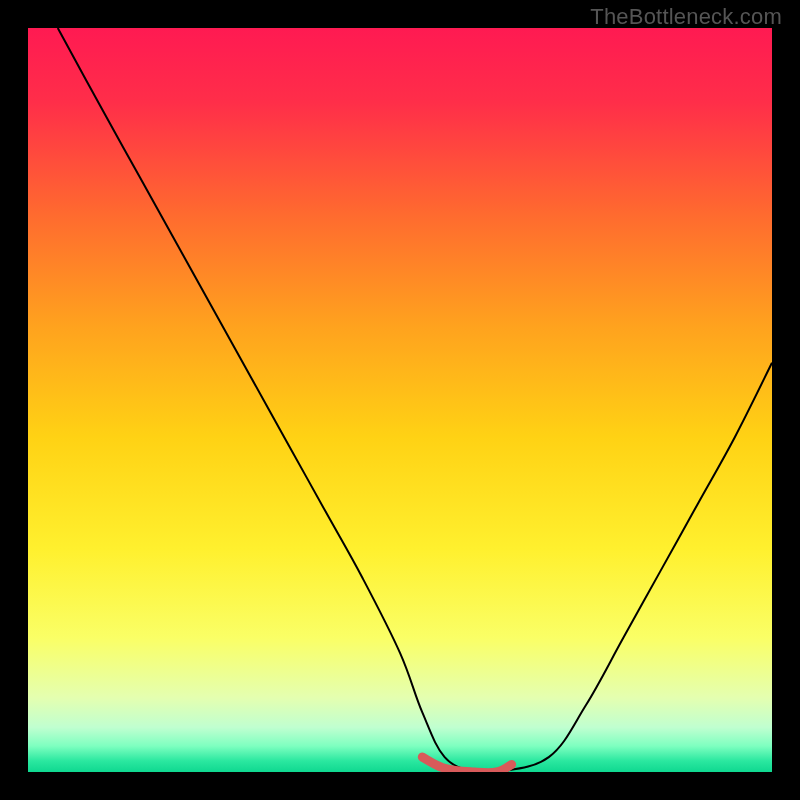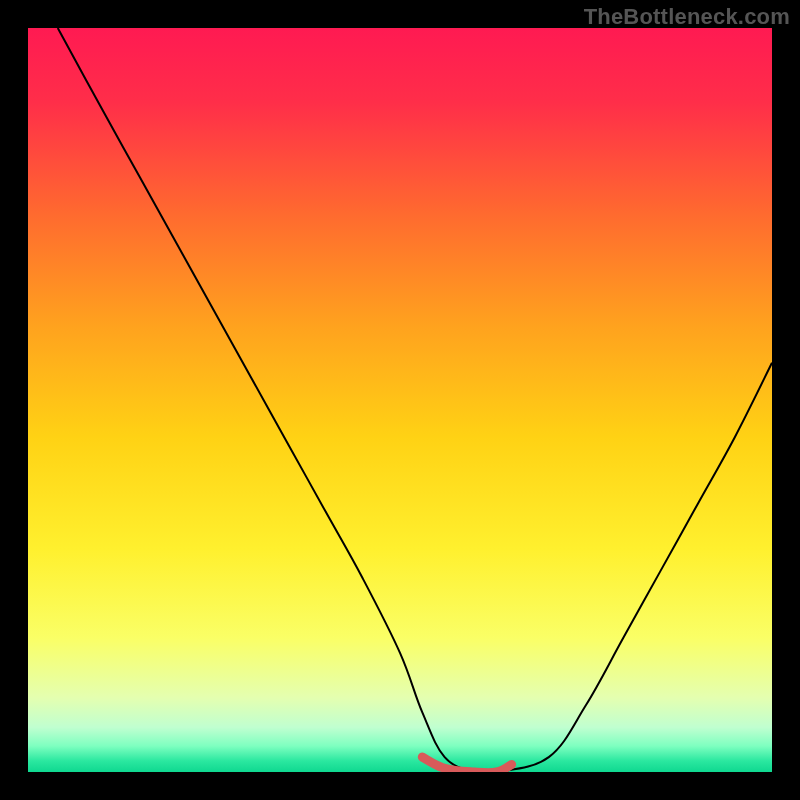--- a/index.html
+++ b/index.html
@@ -7,24 +7,24 @@
     width: 800px;
     height: 800px;
     background: #000;
     position: relative;
     overflow: hidden;
     font-family: Arial, Helvetica, sans-serif;
   }
   .watermark {
     position: absolute;
     top: 4px;
-    right: 10px;
+    right: 18px;
     color: #555;
     font-size: 22px;
-    font-weight: bold;
+    font-weight: normal;
     z-index: 10;
     letter-spacing: 0.2px;
   }
   .frame {
     position: absolute;
     left: 28px;
     top: 28px;
     width: 744px;
     height: 744px;
     background: #000;

